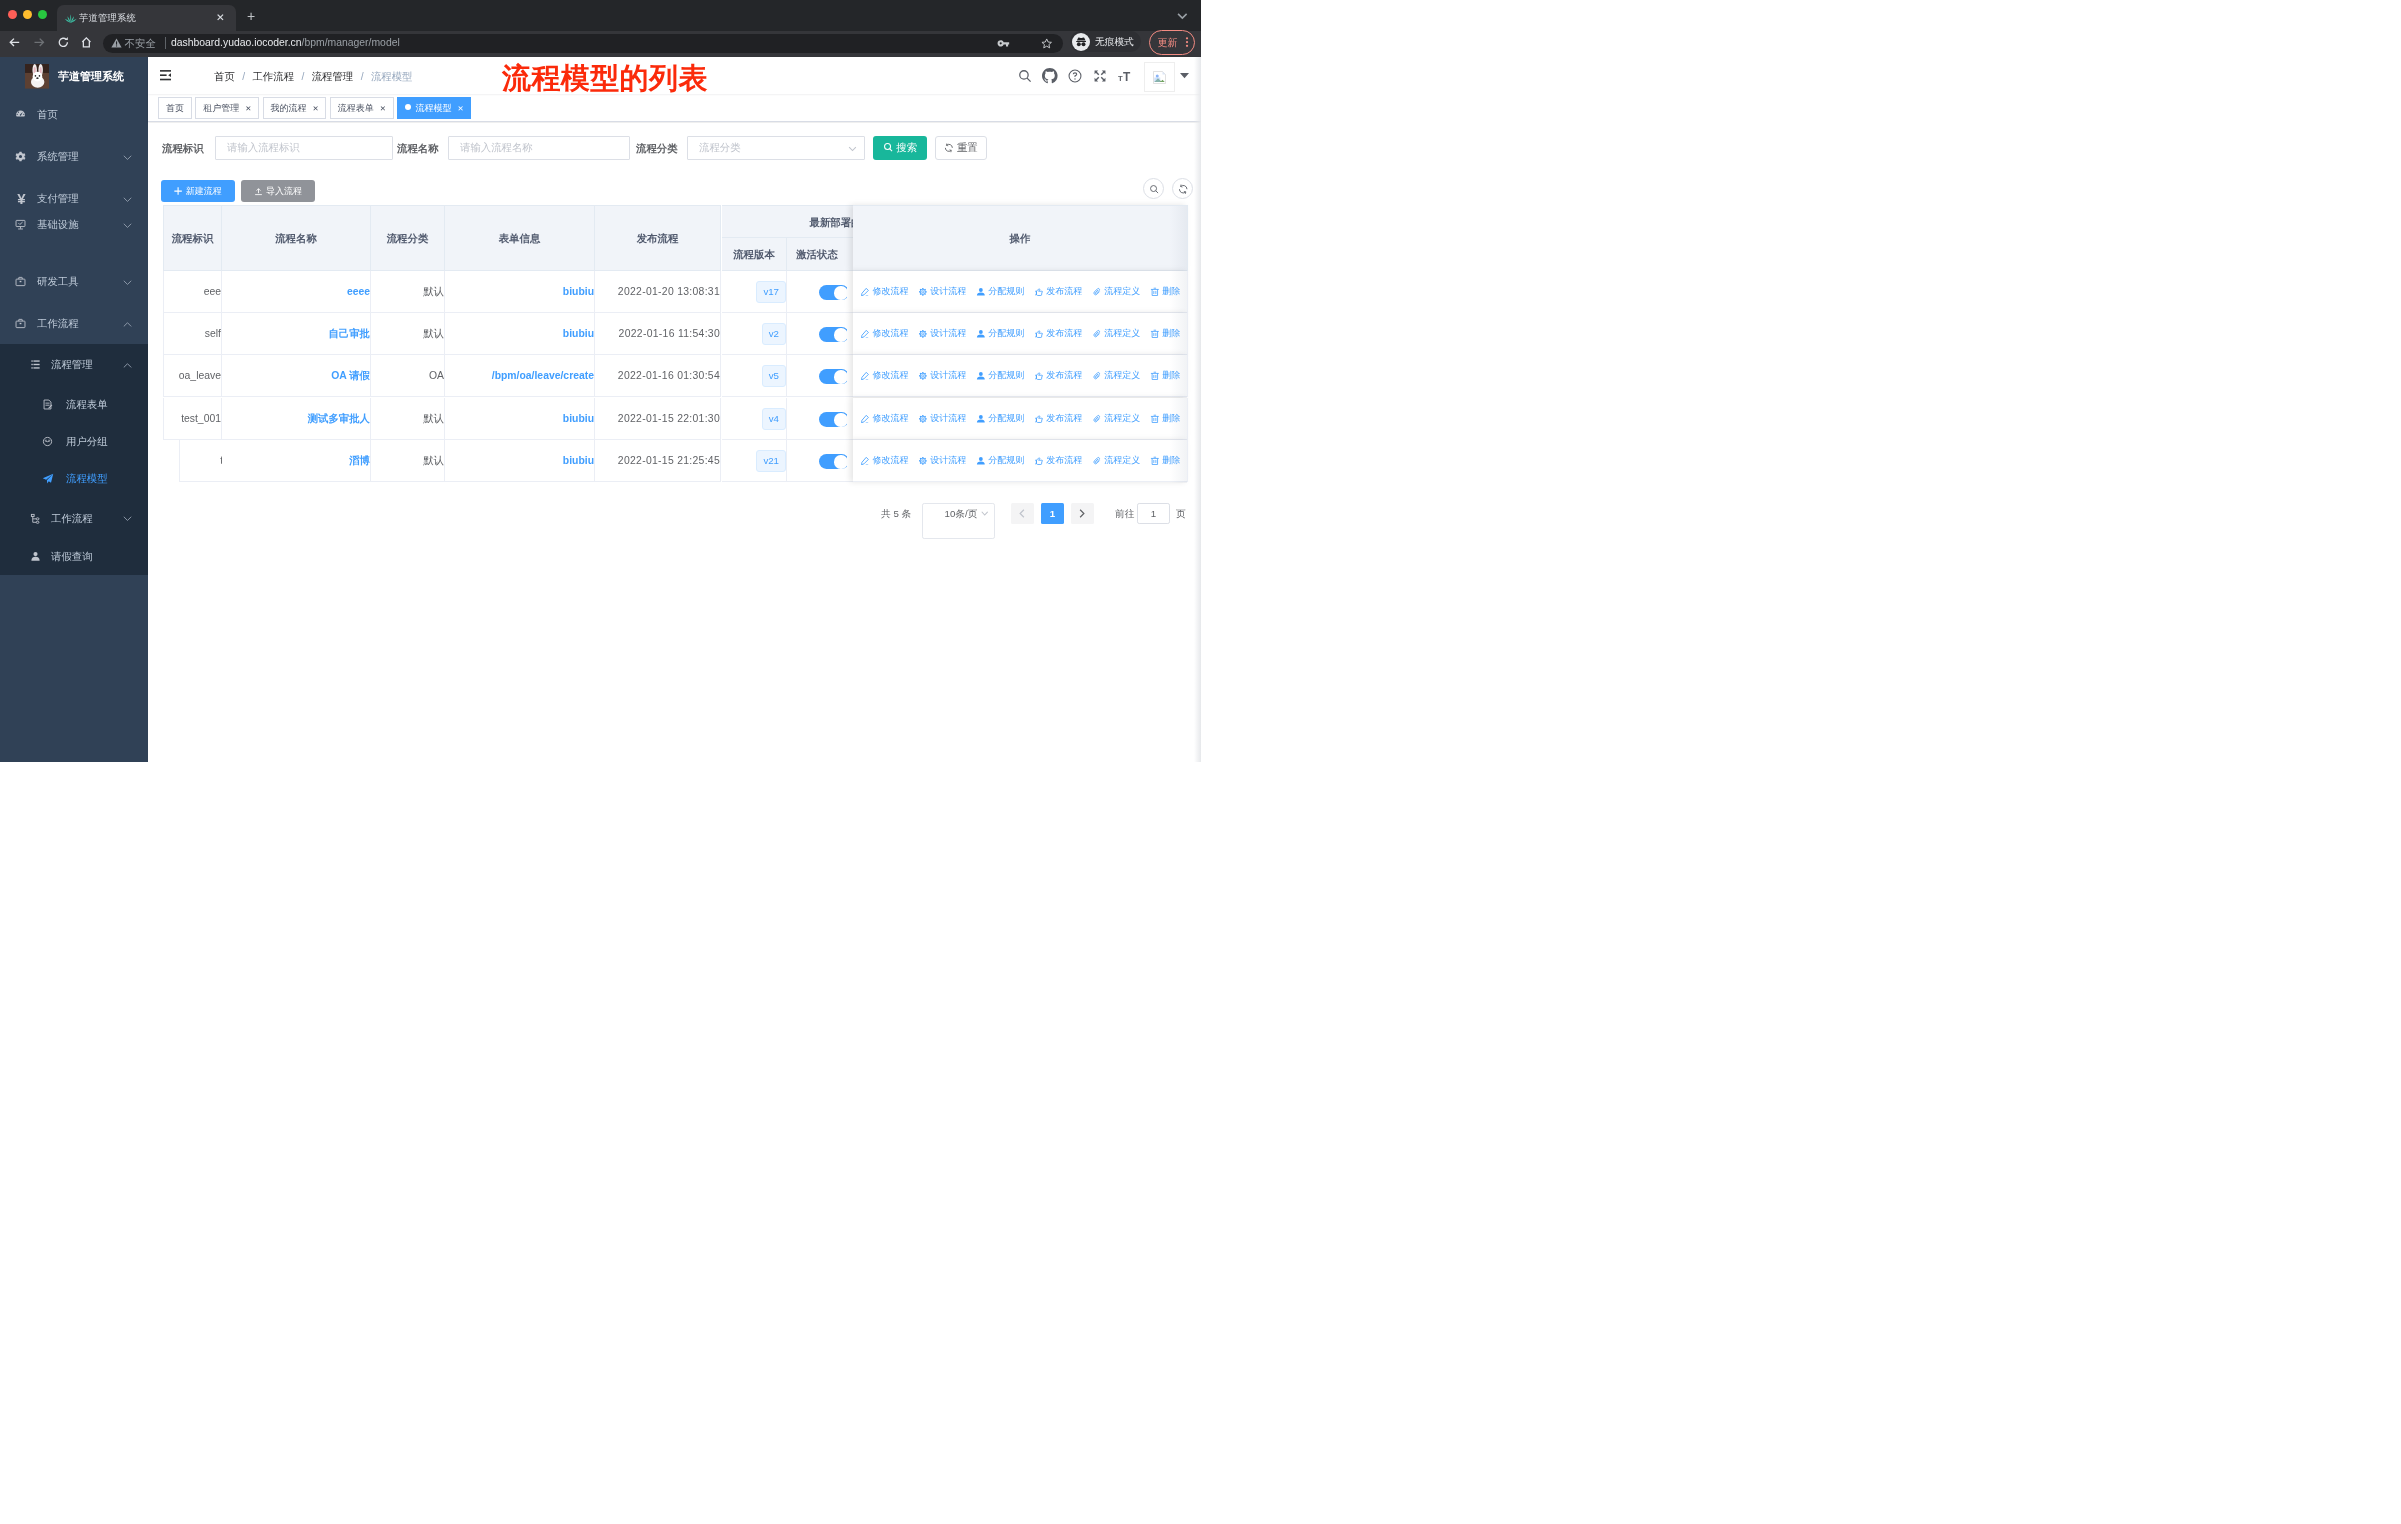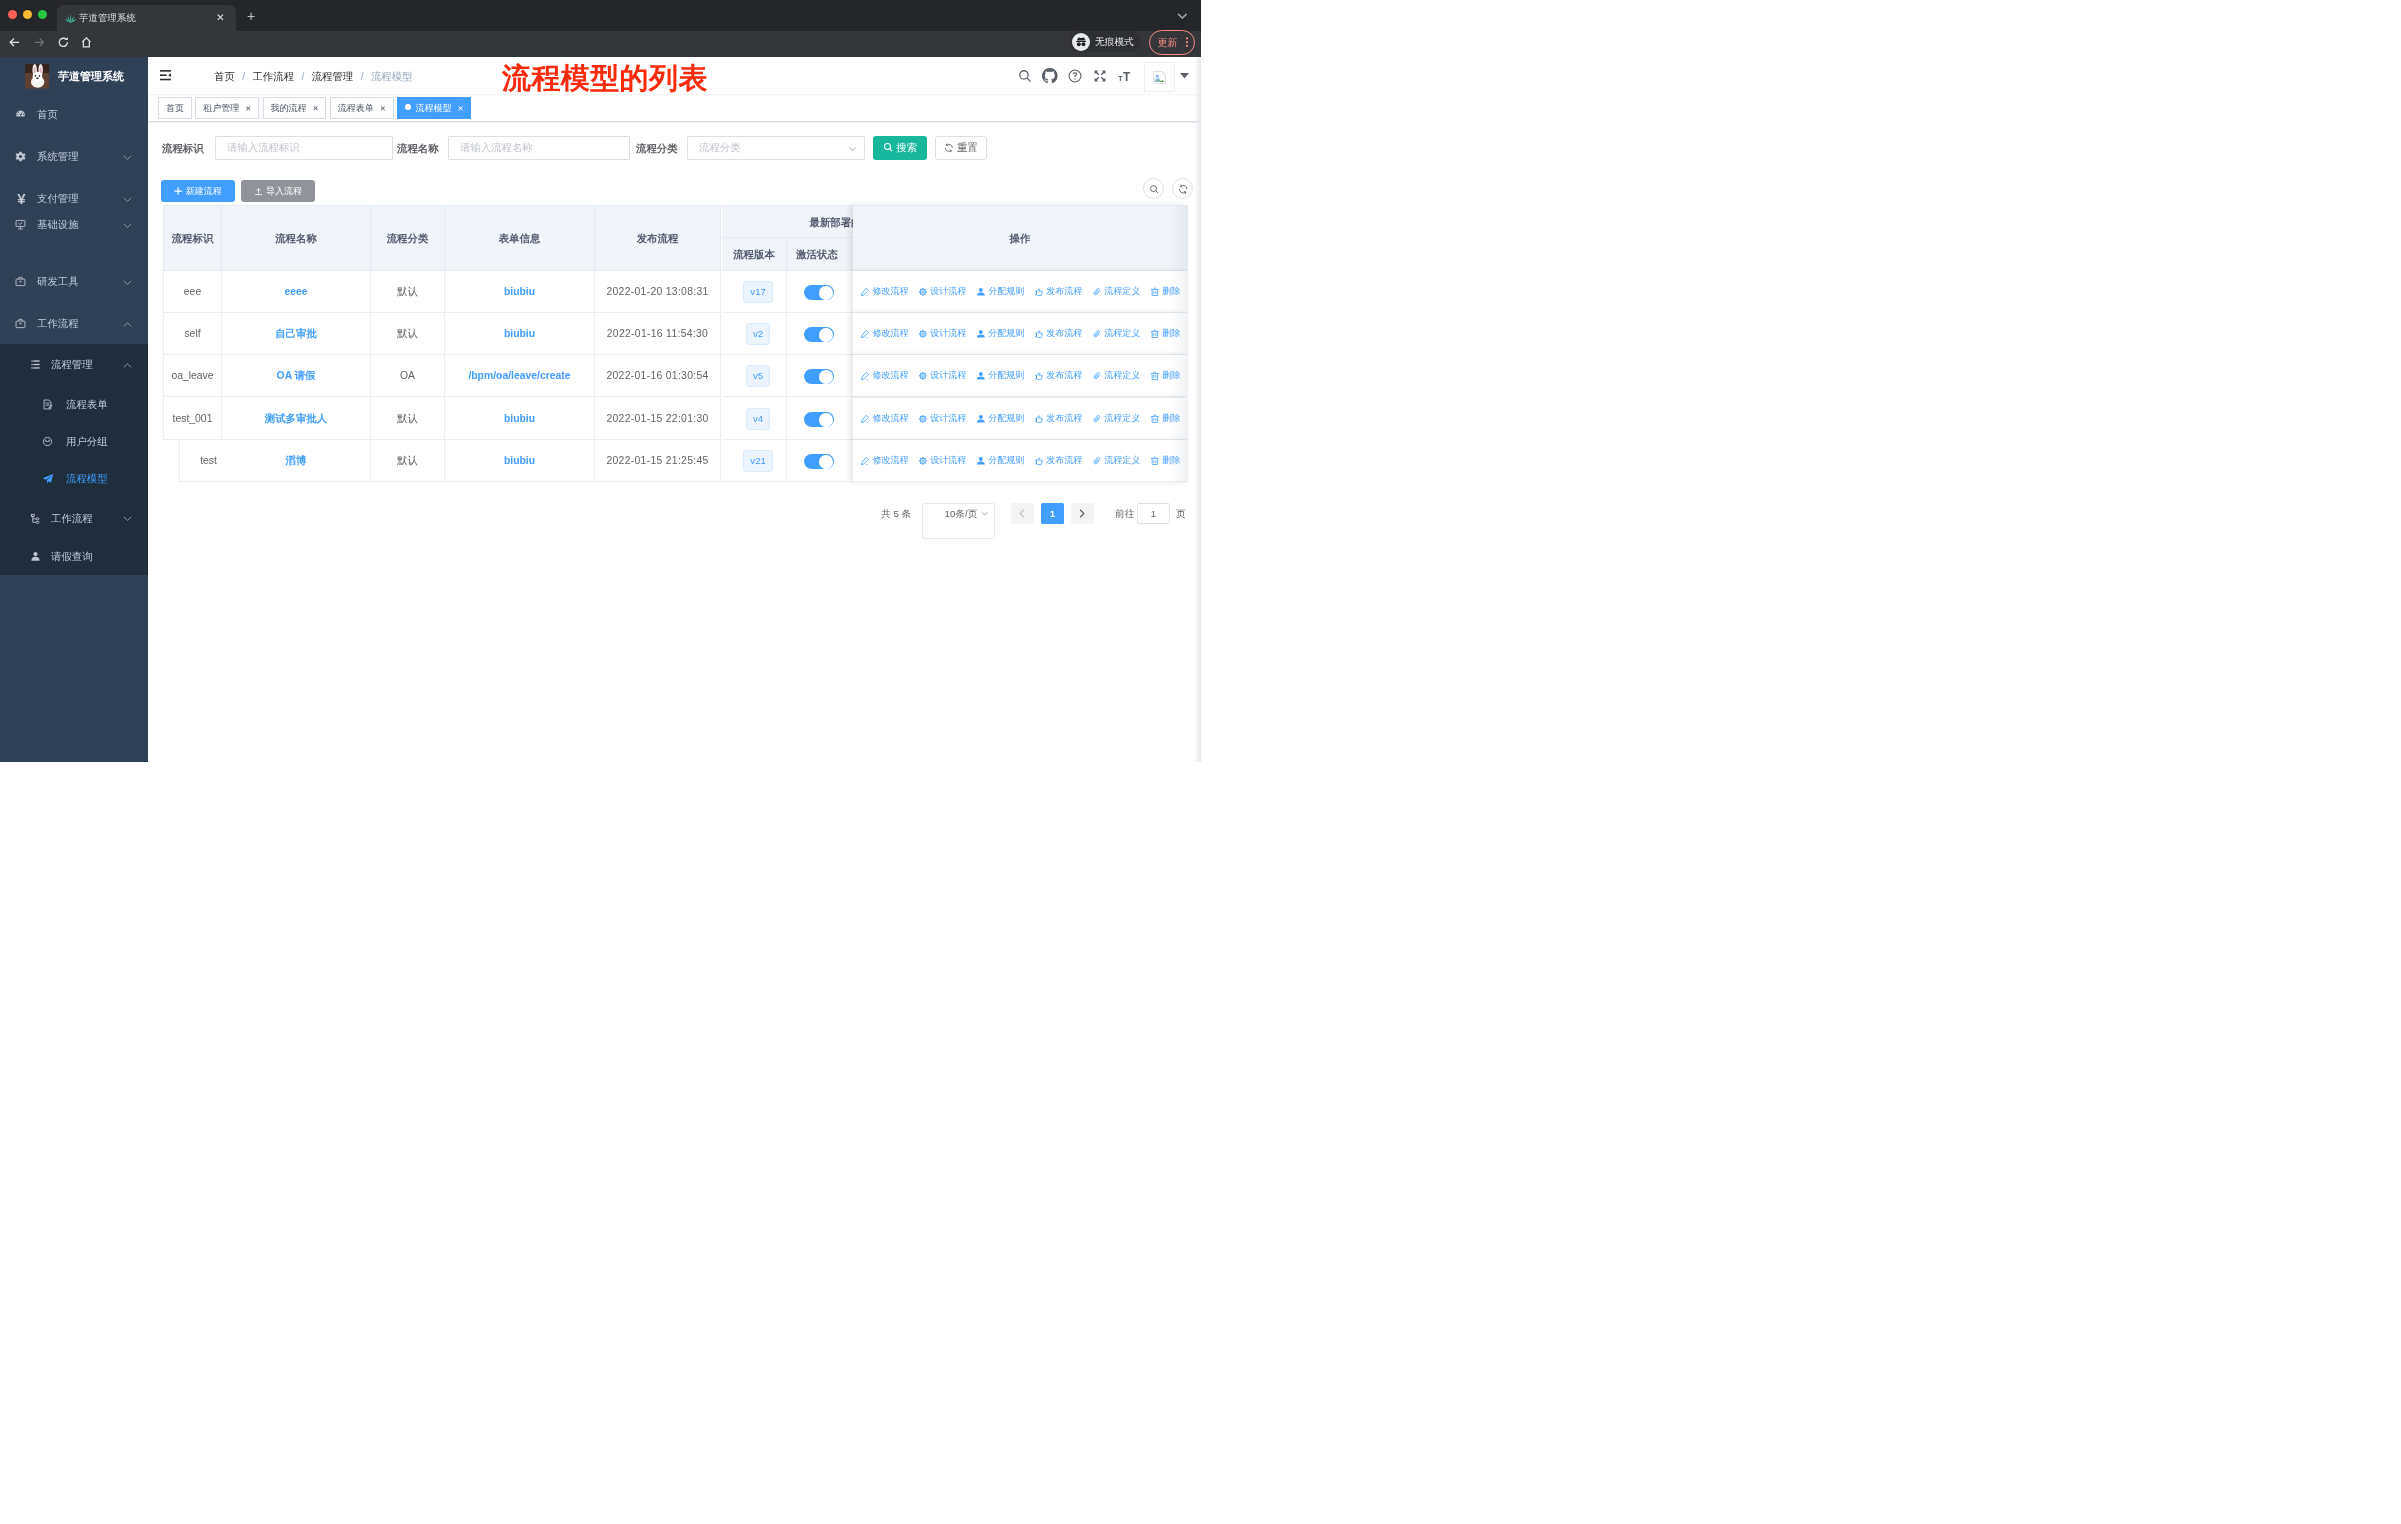--- a/index.html
+++ b/index.html
@@ -63,21 +63,21 @@
 .btn { position:absolute; border-radius:3px; font-size:10.4px; color:#fff; text-align:center; }
 #btn-search { left:725px; top:13px; width:54px; height:24px; background:#18b79b; line-height:24px; }
 #btn-reset { left:787px; top:13px; width:52px; height:24px; background:#fff; border:0.7px solid #dcdfe6; color:#606266; line-height:22px; }
 #btn-new { left:12.7px; top:57px; width:74px; height:22px; background:#409eff; font-size:9px; line-height:22px; }
 #btn-import { left:93px; top:57px; width:74px; height:22px; background:#909399; font-size:9px; line-height:22px; }
 .circbtn { position:absolute; top:55px; width:21px; height:21px; border:0.7px solid #dcdfe6; border-radius:50%; }
 
 
 #table { position:absolute; left:15px; top:82px; width:1025px; }
 .hcell { position:absolute; background:#f1f4f9; border-right:0.7px solid #e3eaf2; border-bottom:0.7px solid #e3eaf2; color:#515a6e; font-weight:bold; font-size:10.4px; text-align:center; }
-.bcell { position:absolute; background:#fff; border-right:0.7px solid #ebeef5; border-bottom:0.7px solid #ebeef5; color:#606266; font-size:10.4px; text-align:center; }
+.bcell { position:absolute; background:#fff; border-right:0.7px solid #ebeef5; border-bottom:0.7px solid #ebeef5; color:#606266; font-size:10.4px; text-align:right; }
 .blue { color:#409eff;font-weight:bold; }
 .vtag { display:inline-block; height:21.6px; line-height:20px; padding:0 6px; margin-left:8.2px; background:#ecf5ff; border:0.7px solid #d9ecff; border-radius:3px; color:#409eff; font-size:9.7px; }
 .switch { display:inline-block; width:30px; height:15px; border-radius:7.4px; background:#409eff; position:relative; vertical-align:middle; }
 .switch:after { content:""; position:absolute; right:0.7px; top:0.7px; width:13.4px; height:13.4px; border-radius:50%; background:#fff; }
 .ops { position:absolute; left:690px; width:335px; background:#fff; display:flex; align-items:center; justify-content:center; gap:9.3px; font-size:9px; color:#409eff; white-space:nowrap; border-right:0.7px solid #ebeef5; }
 .op { display:flex; align-items:center; gap:3px; }
 
 
 #pager { position:absolute; left:0; top:380px; width:1040px; height:21px; font-size:9.7px; color:#606266; }
 </style>
@@ -114,20 +114,36 @@
   <svg class="navic" style="left:33px" width="12.7" height="12.7" viewBox="0 0 17 17">
       <path d="M2 8.5 H14 M9 3.5 L14 8.5 L9 13.5" stroke="#6e7175" stroke-width="1.8" fill="none"></path>
     </svg>
   <svg class="navic" style="left:57px" width="12.7" height="12.7" viewBox="0 0 17 17">
       <path d="M14 8.5 A 5.5 5.5 0 1 1 12.4 4.6" stroke="#dee1e6" stroke-width="1.8" fill="none"></path>
       <path d="M14.5 1.5 L14.5 5.5 L10.5 5.5 Z" fill="#dee1e6"></path>
     </svg>
   <svg class="navic" style="left:80px" width="12.7" height="12.7" viewBox="0 0 17 17">
       <path d="M3 8 L8.5 2.5 L14 8 M4.5 7 V14.5 H12.5 V7" stroke="#dee1e6" stroke-width="1.7" fill="none"></path>
     </svg>
+  <div id="omnibox">
+    <svg style="position:absolute;left:8.2px;top:4.5px" width="11" height="10.4" viewBox="0 0 15 14">
+        <path d="M7.5 0.5 L14.5 13 H0.5 Z" fill="#9aa0a6"></path>
+        <rect x="6.8" y="4.5" width="1.5" height="4.5" fill="#202124"></rect>
+        <rect x="6.8" y="10" width="1.5" height="1.5" fill="#202124"></rect>
+      </svg>
+    <span class="warn">不安全</span>
+    <span class="sep"></span>
+    <span class="url">dashboard.yudao.iocoder.cn<span>/bpm/manager/model</span></span>
+    <svg style="position:absolute;left:894px;top:3.7px" width="12.7" height="12.7" viewBox="0 0 24 24" fill="#c7cacd">
+        <path d="M12.65 10a6 6 0 1 0 0 4H17v4h4v-4h2v-4H12.65zM7 14a2 2 0 1 1 0-4 2 2 0 0 1 0 4z"></path>
+      </svg>
+    <svg style="position:absolute;left:937px;top:3px" width="13.4" height="13.4" viewBox="0 0 24 24" fill="none" stroke="#c7cacd" stroke-width="1.7">
+        <path d="M12 3.5 L14.5 9 L20.5 9.6 L16 13.6 L17.3 19.5 L12 16.4 L6.7 19.5 L8 13.6 L3.5 9.6 L9.5 9 Z"></path>
+      </svg>
+  </div>
   <div id="incog">
     <div style="position:absolute;left:2.2px;top:1.5px;width:18px;height:18px;border-radius:50%;background:#e8eaed;"></div>
     <svg style="position:absolute;left:6px;top:6px" width="10.4" height="9.7" viewBox="0 0 24 22" fill="#202124">
         <path d="M2 8 L5 1.5 Q5.5 0.5 6.5 0.8 L9 1.6 Q12 2.4 15 1.6 L17.5 0.8 Q18.5 0.5 19 1.5 L22 8 Z"></path>
         <rect x="0" y="9" width="24" height="2.2" rx="1"></rect>
         <circle cx="6.5" cy="16.5" r="4.4"></circle>
         <circle cx="17.5" cy="16.5" r="4.4"></circle>
         <rect x="10.5" y="15" width="3" height="1.8"></rect>
       </svg>
     <div class="txt">无痕模式</div>

